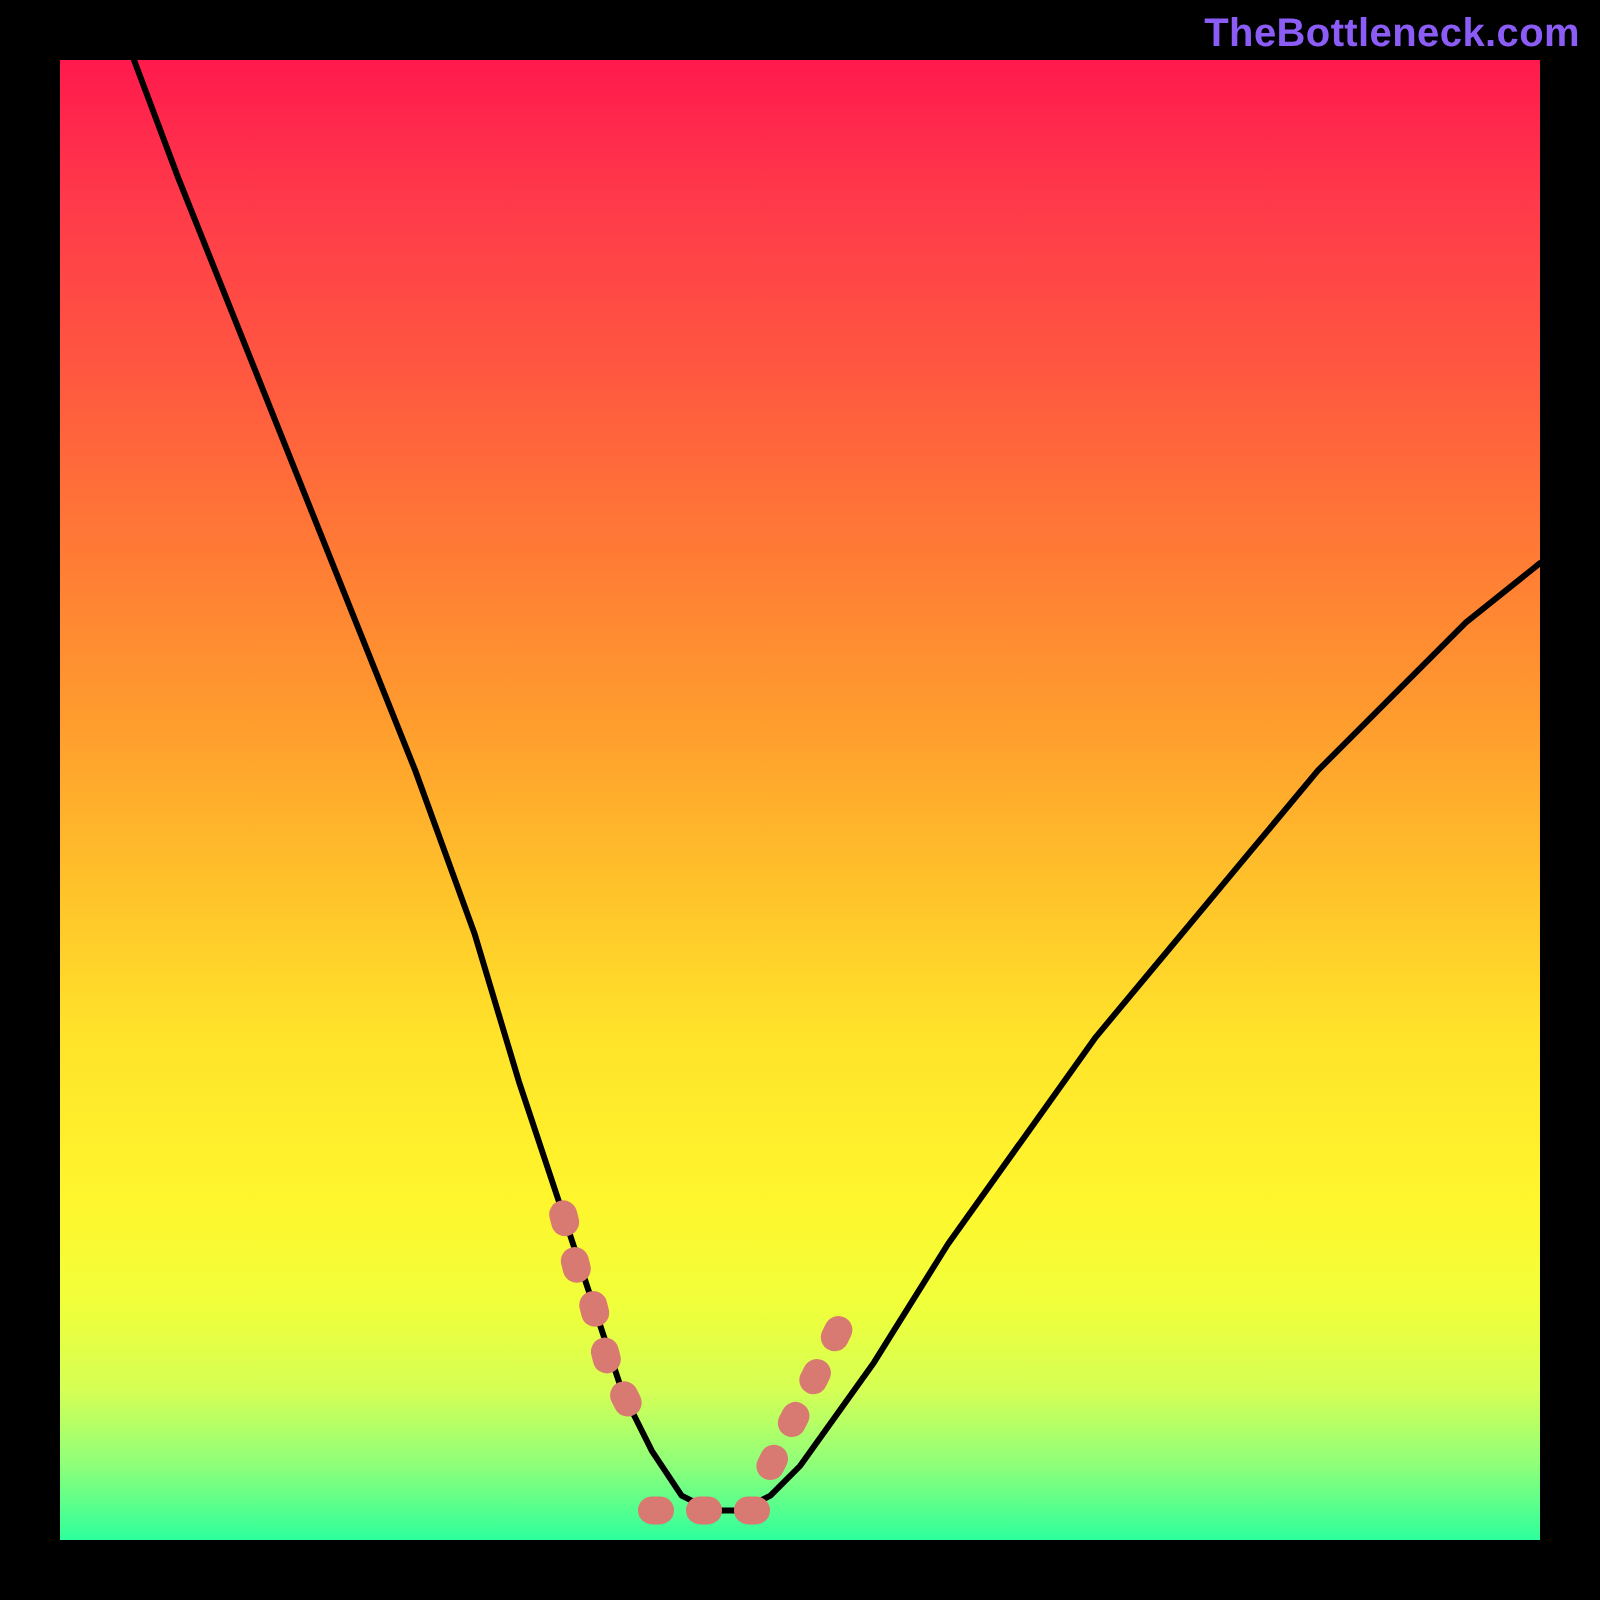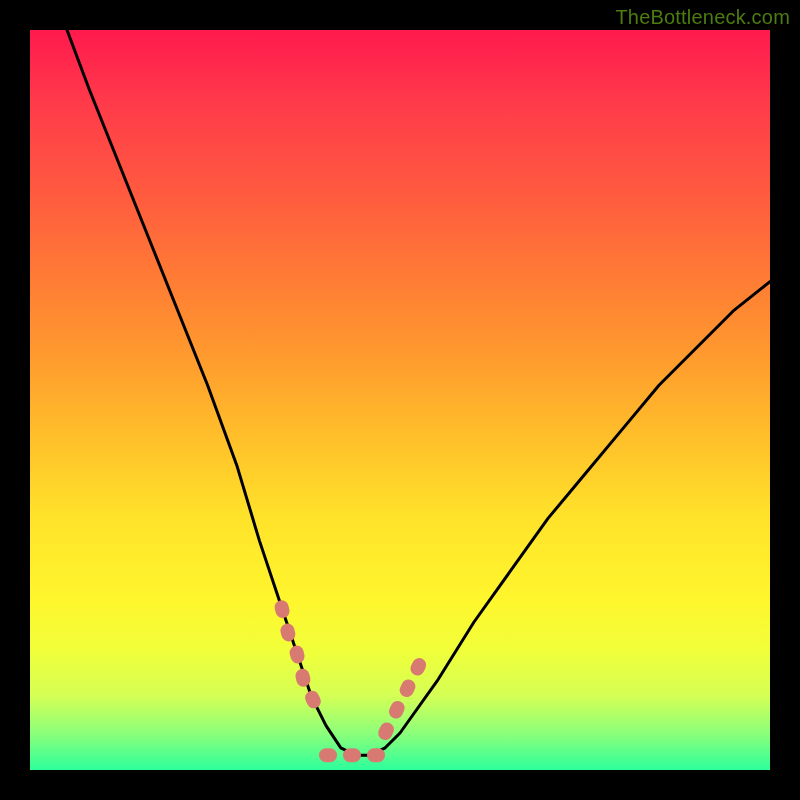--- a/index.html
+++ b/index.html
@@ -44,22 +44,22 @@
       #8dff7a 95%,
       #2dff9c 100%
     );
   }
   .watermark {
     position: absolute;
     top: 6px;
     right: 10px;
     font-family: Arial, Helvetica, sans-serif;
     font-size: 20px;
-    color: #4d7c0f;
-    font-weight: 400;
+    color: #8b5cf6;
+    font-weight: 700;
     text-align: left;
     letter-spacing: 0.2px;
   }
   svg.curve {
     position: absolute;
     inset: 0;
   }
 </style>
 </head>
 <body>

